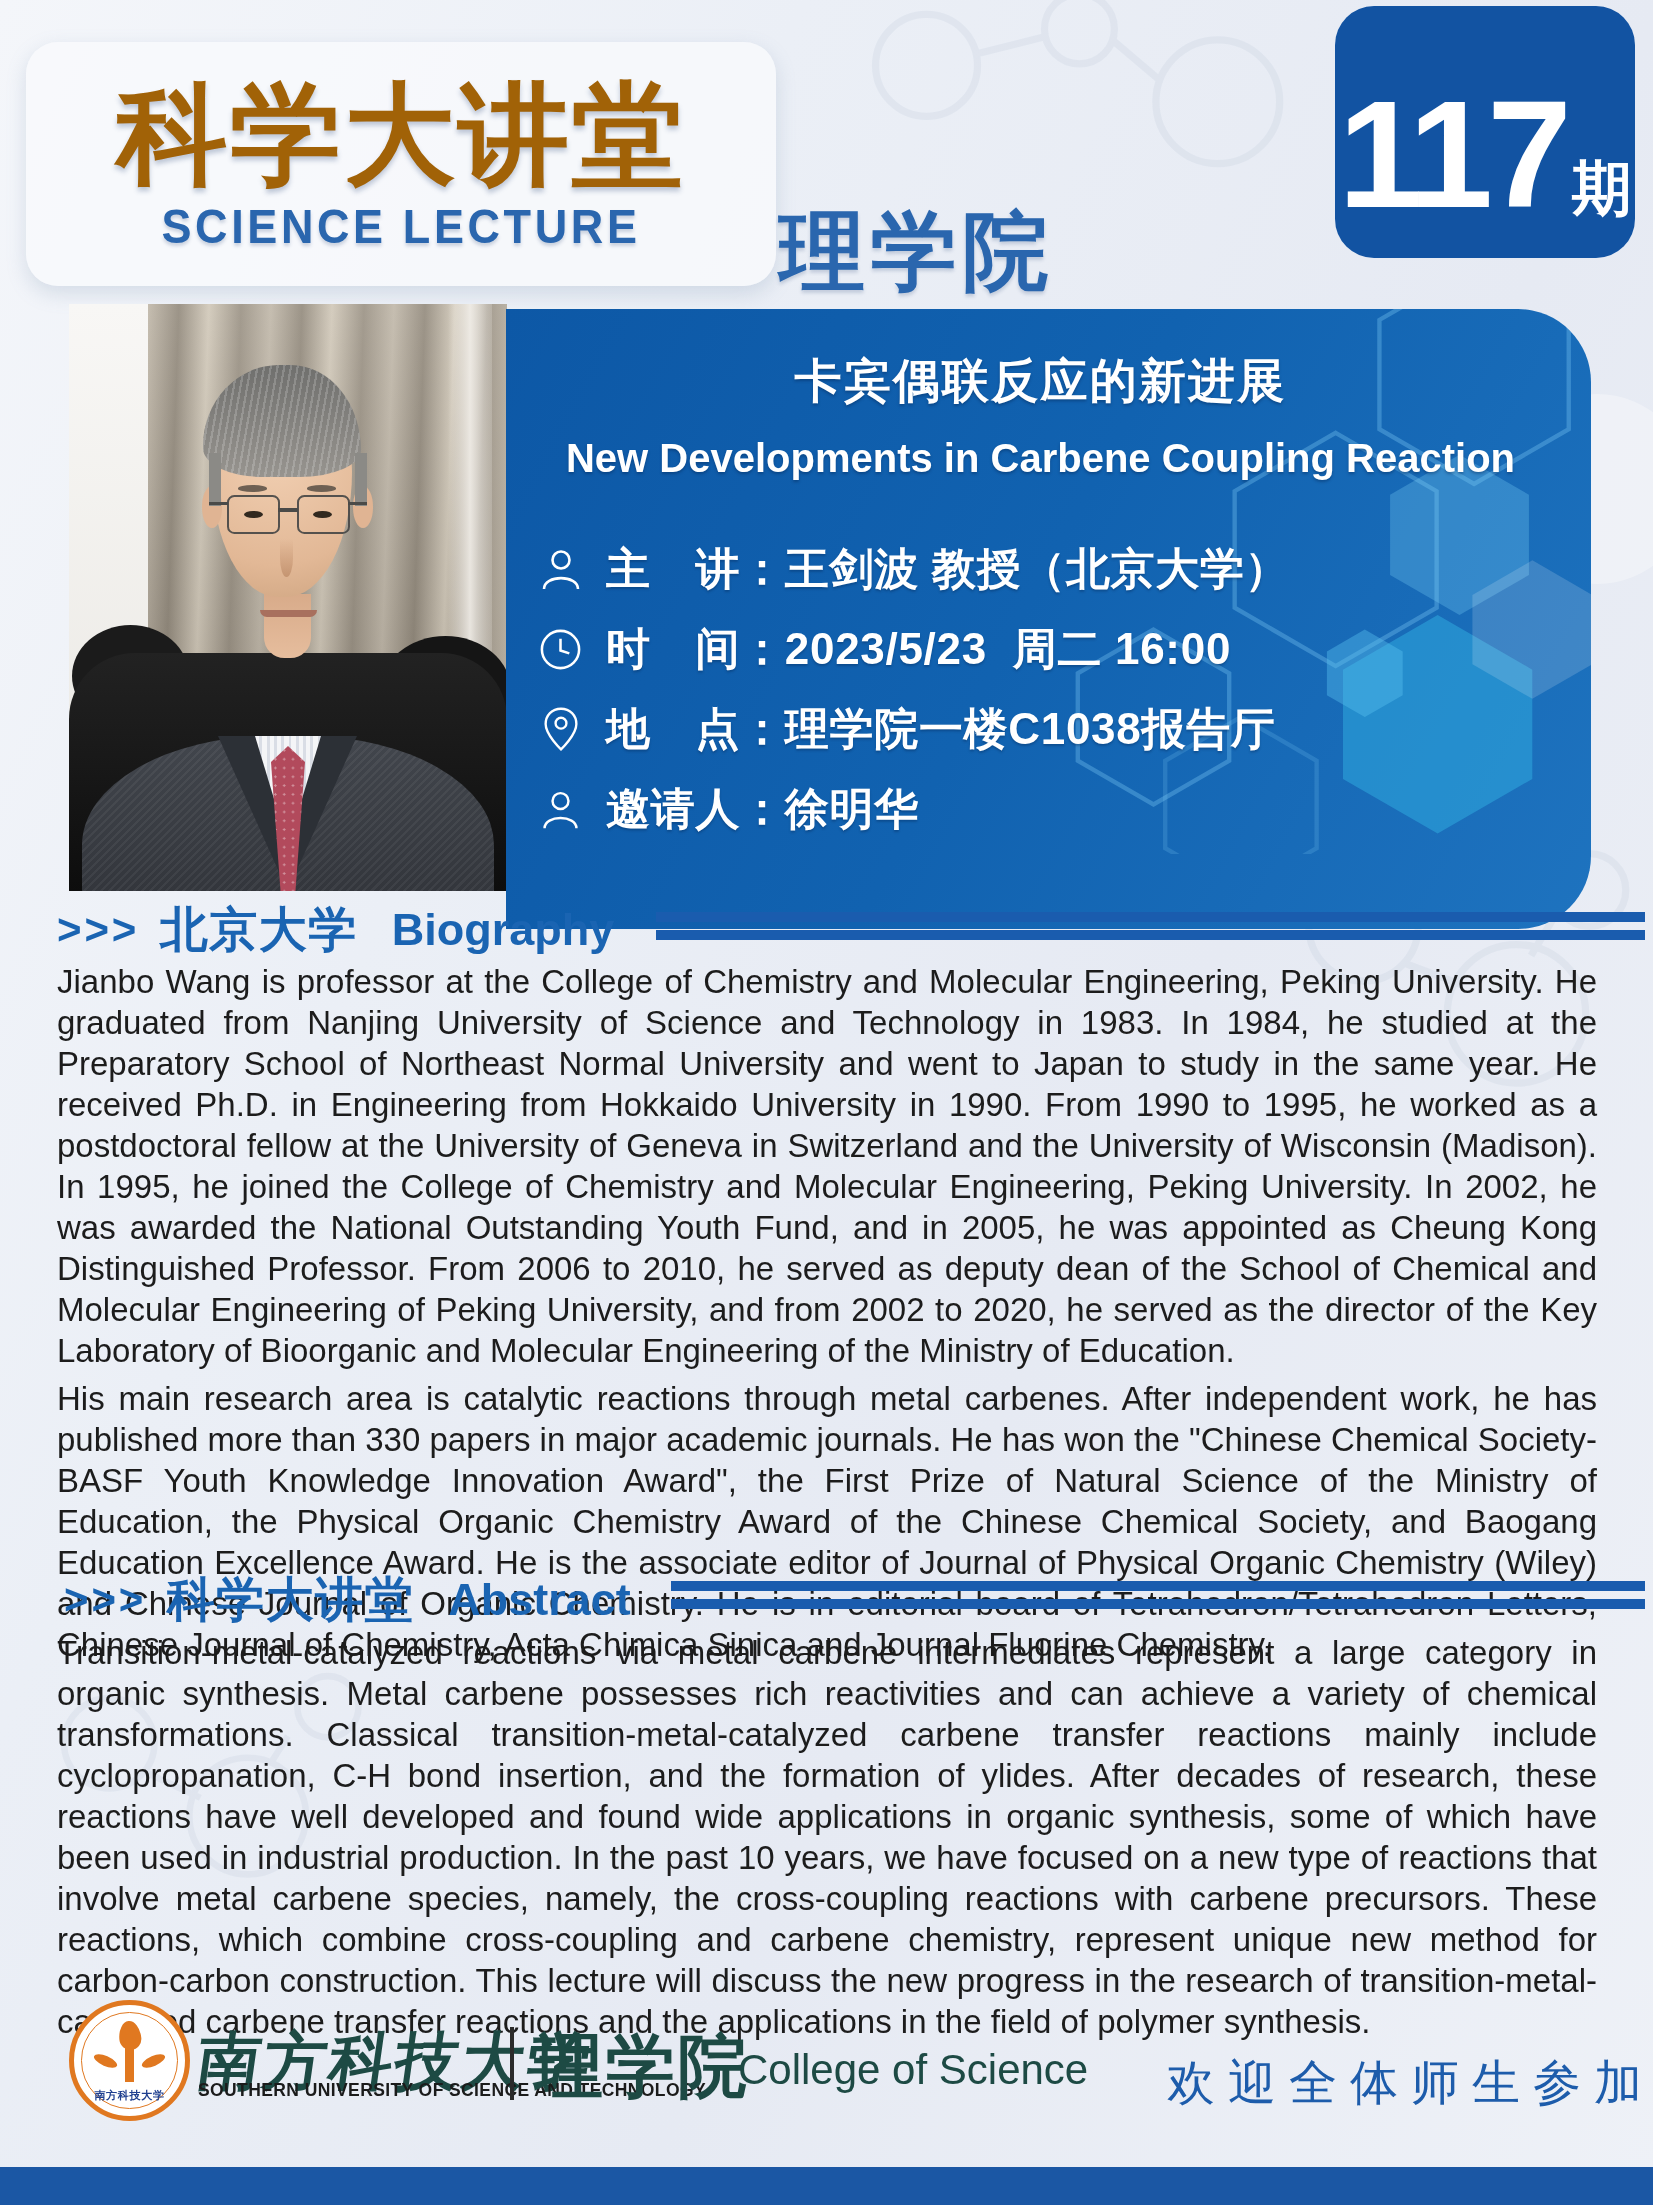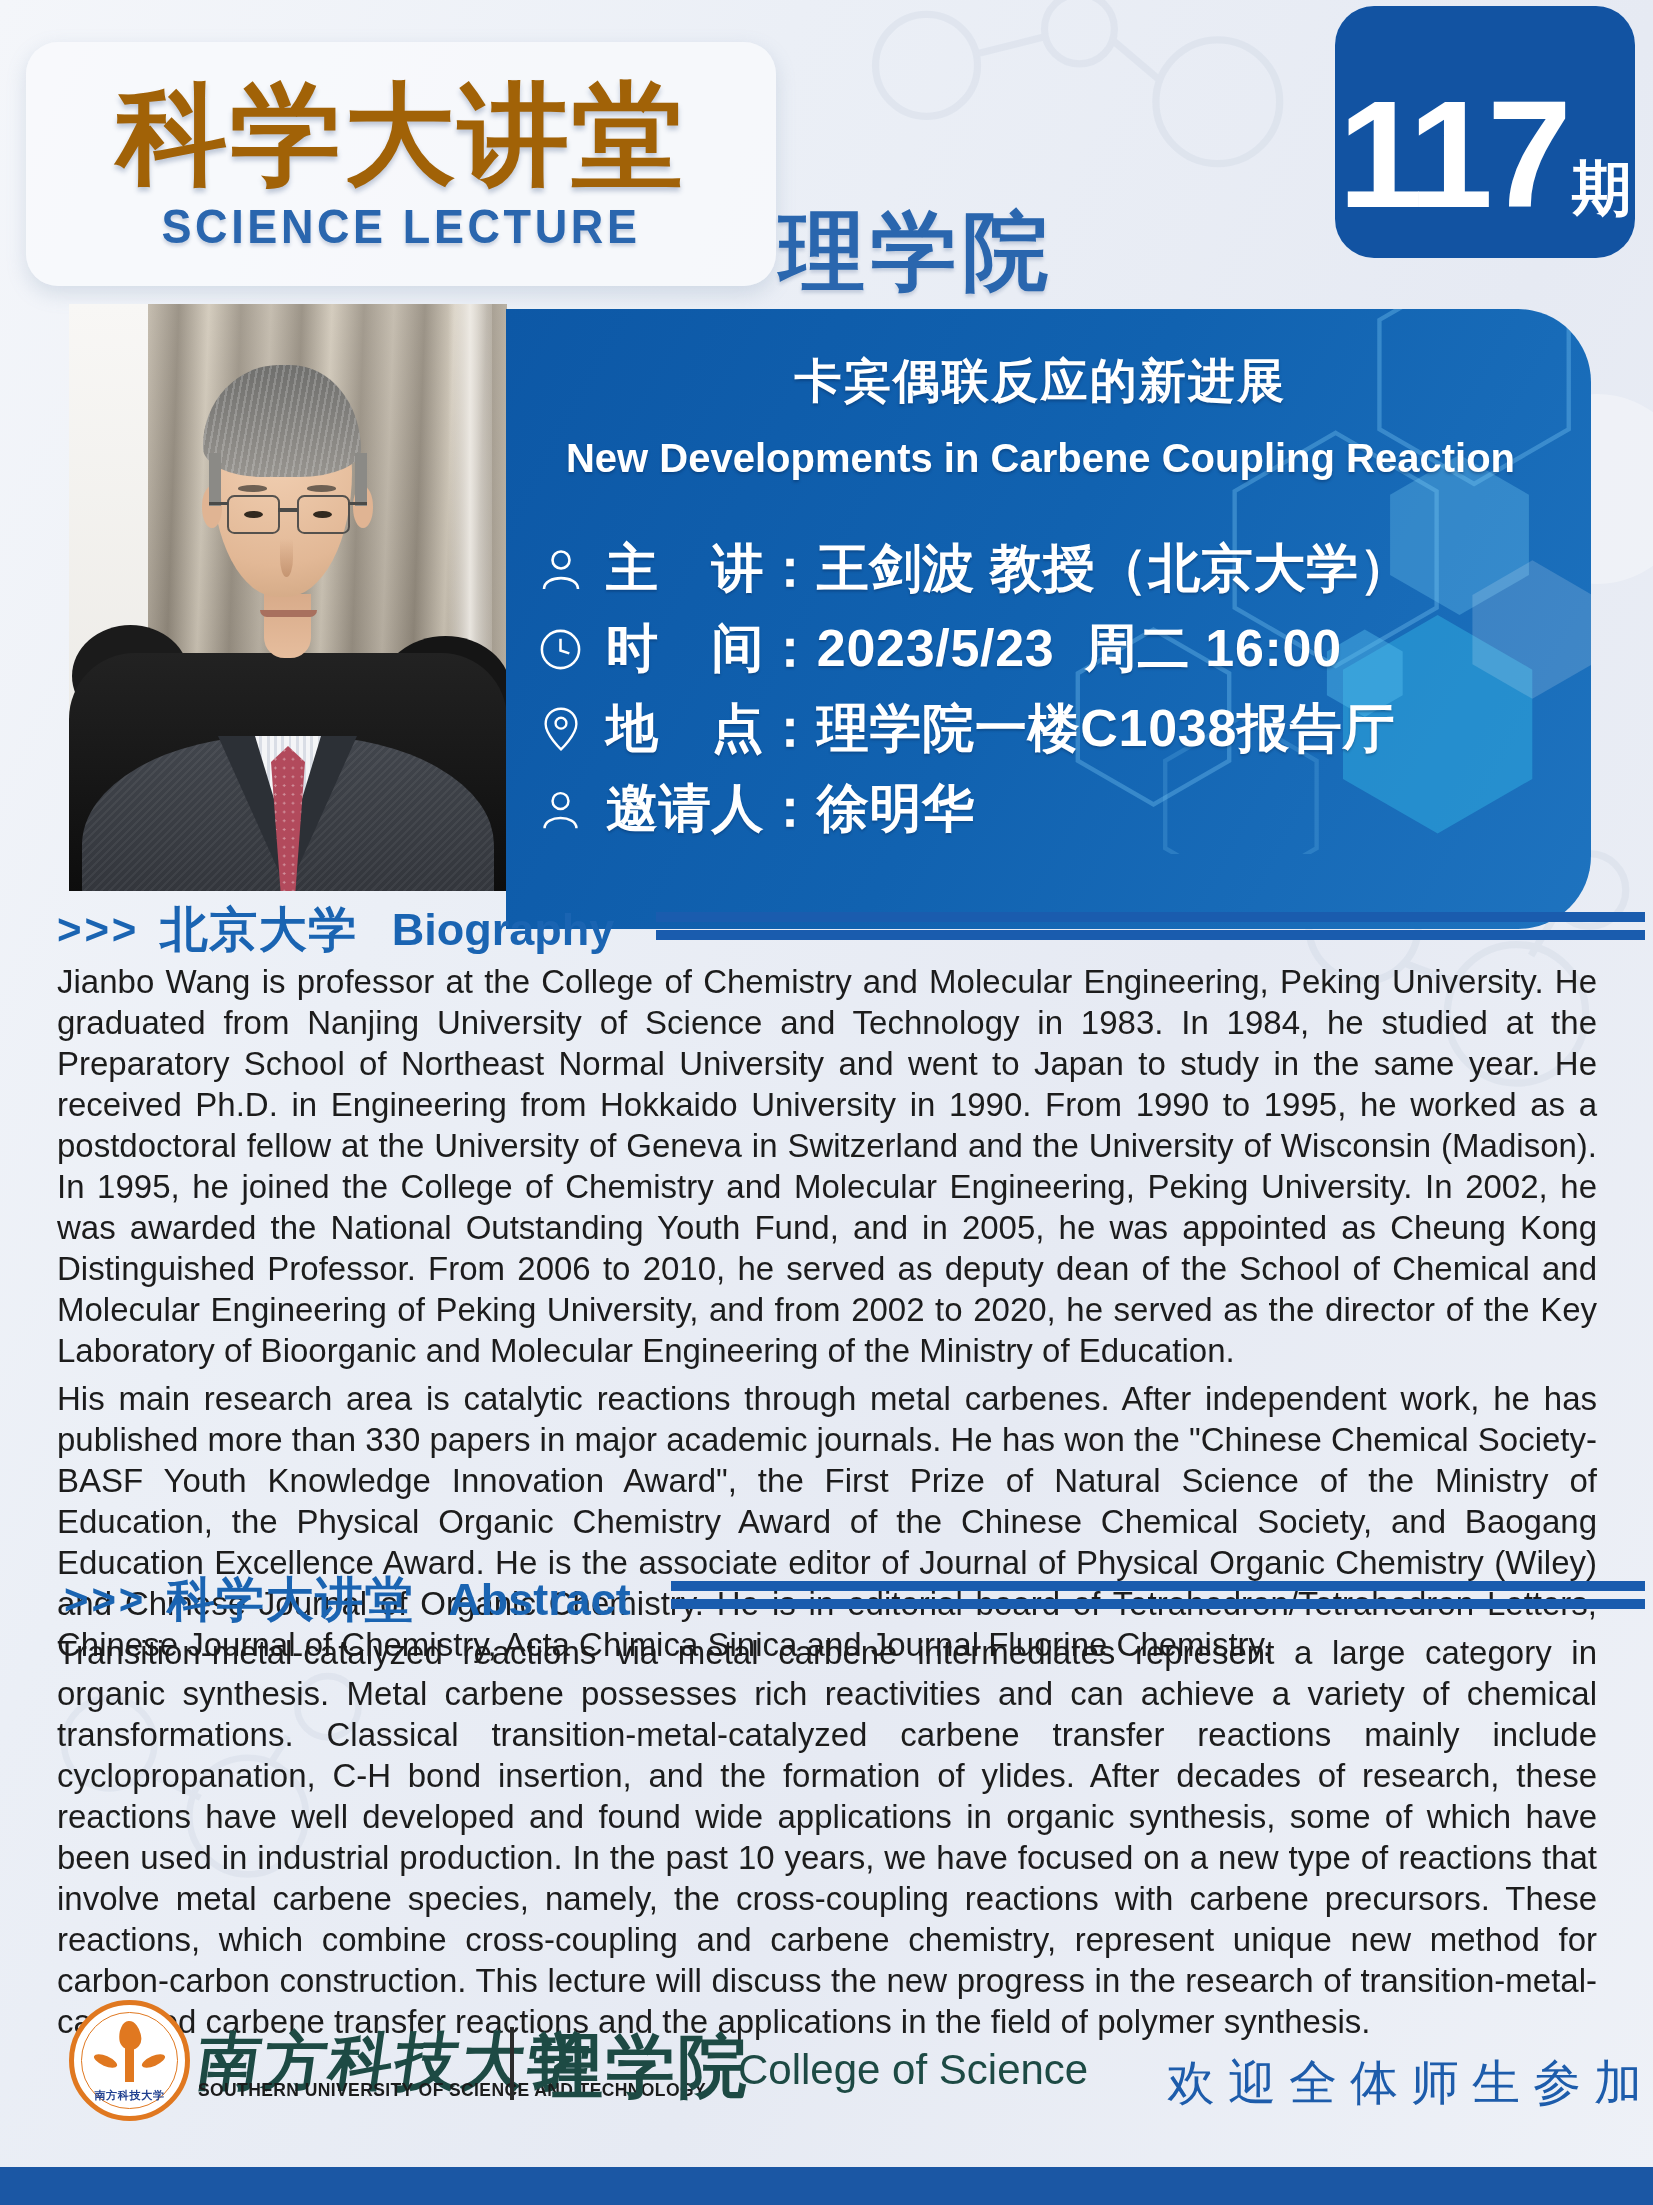--- a/index.html
+++ b/index.html
@@ -116,21 +116,21 @@
   }
   .hex-layer { position:absolute; right:0; top:0; width:569px; height:545px; }
   .card-content { position:relative; width:100%; height:100%; padding:41px 44px 0 28px; }
   .lec-title-cn { text-align:center; color:#fff; font-size:47px; font-weight:800; letter-spacing:2.2px;
     text-shadow:0 2.2px 2.9px rgba(0,30,70,.35); }
   .lec-title-en { text-align:center; color:#fff; font-size:40px; font-weight:700; margin-top:23px;
     text-shadow:0 2.2px 2.9px rgba(0,30,70,.35); }
   .info-rows { margin-top:48px; }
   .info-row { display:flex; align-items:center; height:80px; }
   .info-icon { width:53px; display:flex; justify-content:center; align-items:center; flex:0 0 53px; }
-  .info-text { color:#fff; font-size:52px; font-weight:700; letter-spacing:0.7px; margin-left:19px;
+  .info-text { color:#fff; font-size:44px; font-weight:700; letter-spacing:0.7px; margin-left:19px;
     text-shadow:0 2.2px 2.2px rgba(0,30,70,.3); white-space:pre; }
 
   
   .section-head { position:absolute; display:flex; align-items:center; }
   .sec-marker { font-size:42px; font-weight:800; color:#1a64b2; letter-spacing:2.9px; }
   .sec-cn { font-size:48px; font-weight:800; color:#1a64b2; margin-left:20.4px; letter-spacing:1.5px; }
   .sec-en { font-size:45px; font-weight:700; color:#1a64b2; margin-left:34px; }
   .sec-rule { position:absolute; }
   .sec-rule .bar { height:9.5px; background:#1a5cae; }
   .sec-rule .bar + .bar { margin-top:8.8px; }

